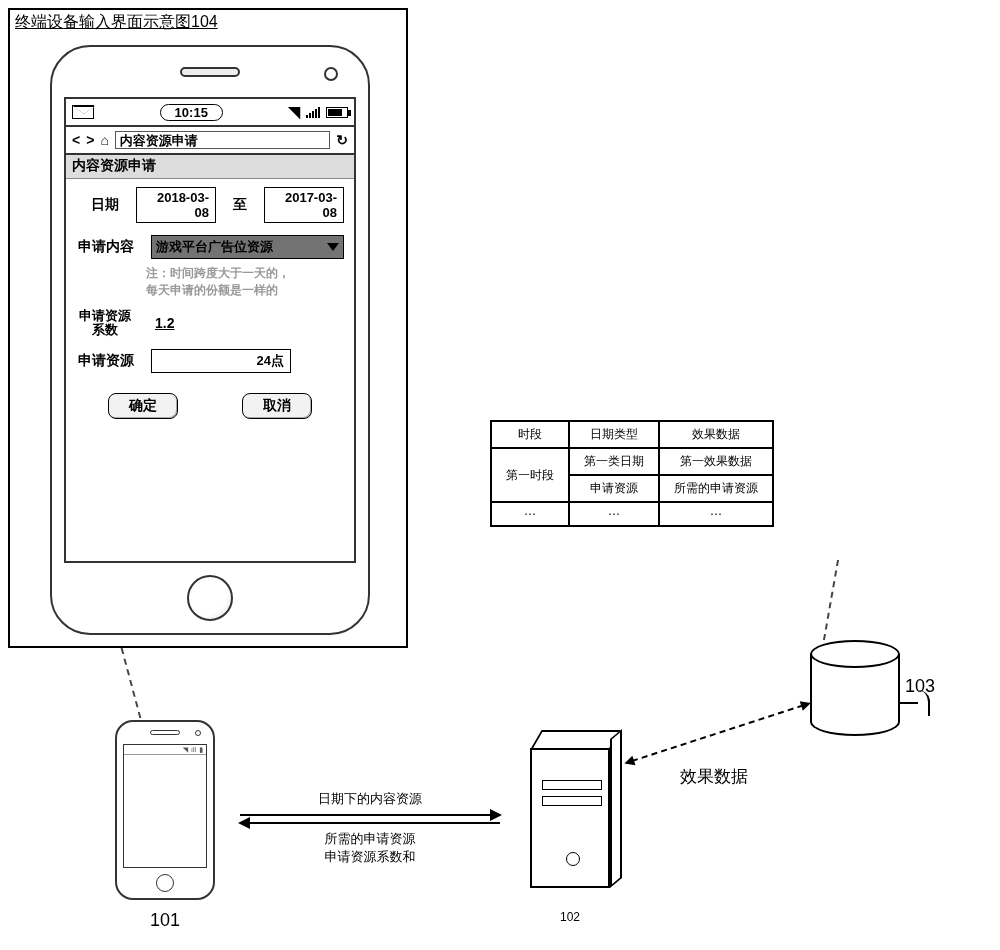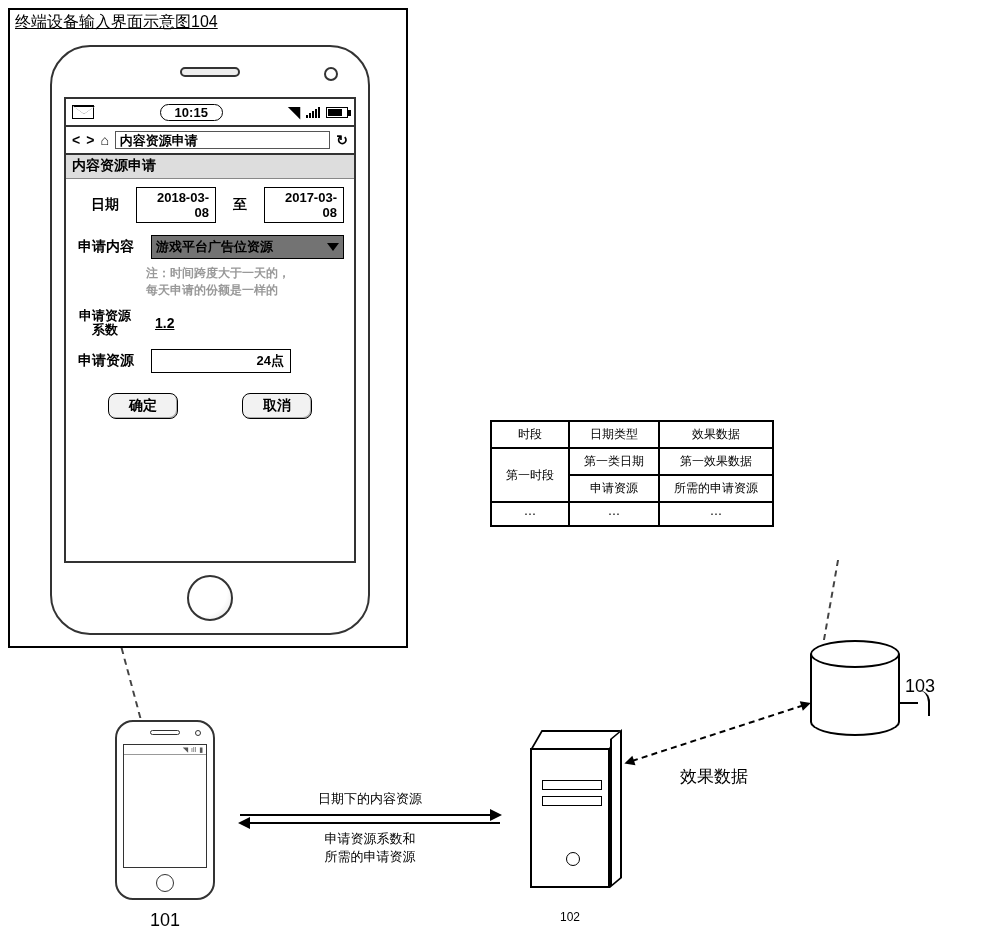--- a/index.html
+++ b/index.html
@@ -477,22 +477,22 @@
     </div>
   </div>
   <div class="home2"></div>
 </div>
 <div class="num-101">101</div>
 
 <div class="exch">
   <div>日期下的内容资源</div>
   <div class="arrow-line right"></div>
   <div class="arrow-line left"></div>
+  <div>所需的申请资源</div>
   <div>申请资源系数和</div>
-  <div>所需的申请资源</div>
 </div>
 
 <div class="server">
   <div class="server-top"></div>
   <div class="server-side"></div>
   <div class="server-body">
     <div class="drive d1"></div>
     <div class="drive d2"></div>
     <div class="pwr"></div>
   </div>

